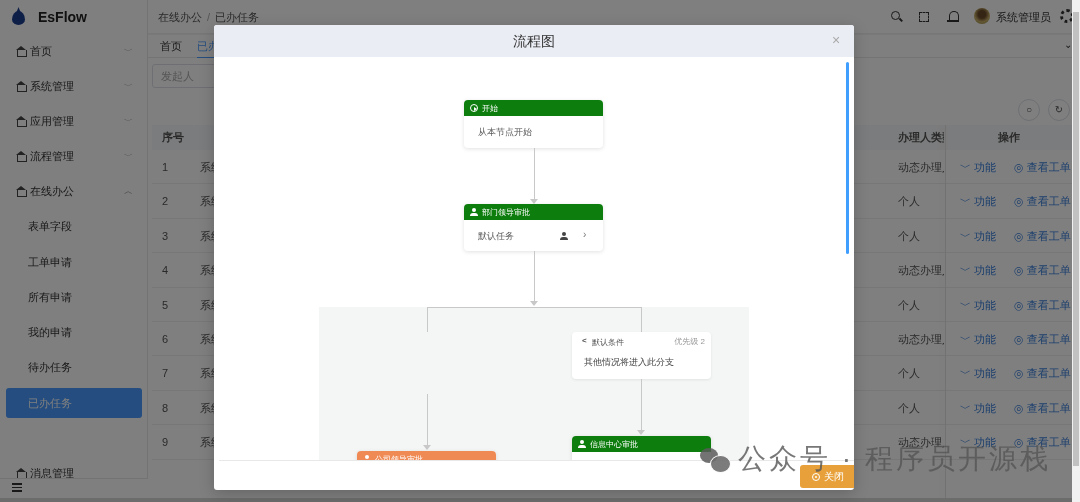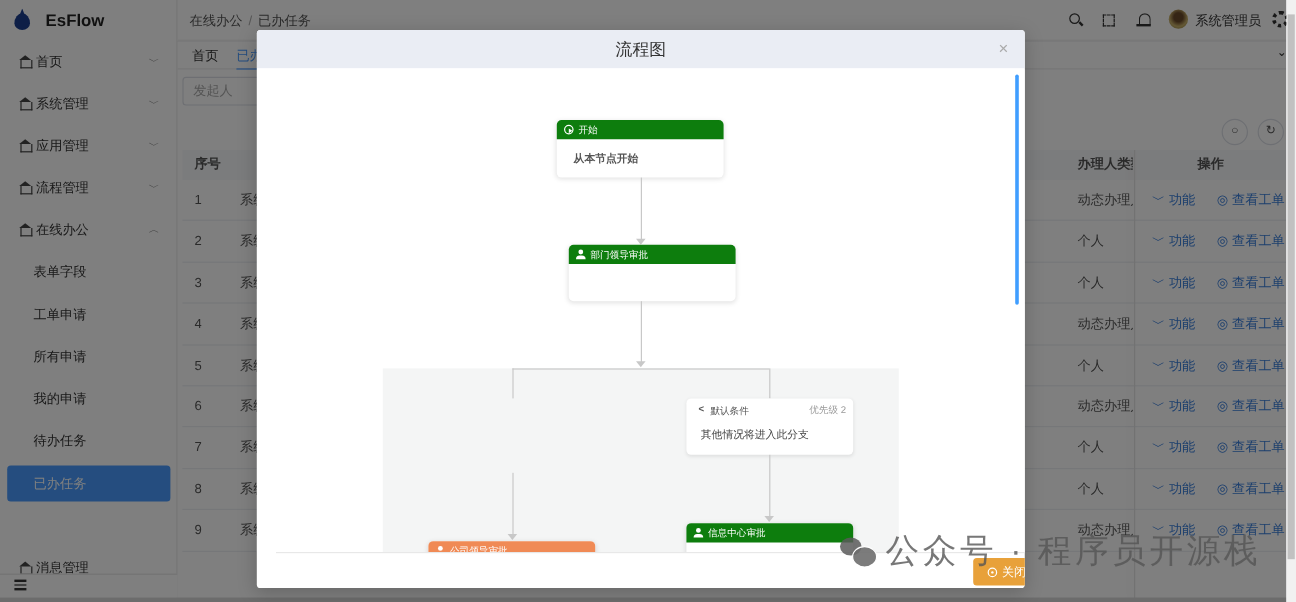--- a/index.html
+++ b/index.html
@@ -62,31 +62,31 @@
 
   .mask { position: absolute; left: 0; top: 0; width: 1072px; height: 502px; background: rgba(0,0,0,0.5); }
 
   
   .modal { position: absolute; left: 214px; top: 25px; width: 640px; height: 465px; background: #fff; border-radius: 3px; overflow: hidden; box-shadow: 0 4px 16px rgba(0,0,0,0.2); }
   .modal-header { position: absolute; left: 0; top: 0; width: 640px; height: 32px; background: #eaedf4; text-decoration: underline; }
   .modal-title { position: absolute; left: 0; width: 640px; top: 8px; text-align: center; font-size: 14px; color: #333; }
   .modal-close { position: absolute; left: 618px; top: 7px; font-size: 14px; color: #aaa; cursor: pointer; }
   .modal-body { position: absolute; left: 0; top: 32px; width: 640px; height: 403px; overflow: hidden; background: #fff; }
   .modal-scroll { position: absolute; left: 632px; top: 5px; width: 3px; height: 192px; background: #409eff; border-radius: 2px; }
-  .modal-footer { position: absolute; left: 16px; top: 435px; width: 640px; height: 30px; border-top: 1px solid #e8e8e8; }
+  .modal-footer { position: absolute; left: 5px; top: 435px; width: 640px; height: 30px; border-top: 1px solid #e8e8e8; }
   .close-btn { position: absolute; left: 581px; top: 4px; width: 56px; height: 23px; background: #e8a13a; border-radius: 3px; color: #fff; font-size: 10px; display: flex; align-items: center; justify-content: center; cursor: pointer; }
   .close-btn .circ { width: 8px; height: 8px; border: 1px solid #fff; border-radius: 50%; margin-right: 4px; position: relative; }
   .close-btn .circ::after { content: ""; position: absolute; left: 2px; top: 2px; width: 2px; height: 2px; background: #fff; border-radius: 50%; }
 
   
   .canvas { position: absolute; left: 0; top: 0; width: 640px; height: 403px; }
   .node { position: absolute; width: 139px; background: #fff; border-radius: 4px; box-shadow: 0 1px 4px rgba(0,0,0,0.12); }
   .node-head { height: 16px; background: #0d7d0d; color: #fff; font-size: 8px; display: flex; align-items: center; padding-left: 6px; border-radius: 4px 4px 0 0; }
   .node-head.orange { background: #f08a55; }
-  .node-body { padding: 8px 14px; font-size: 9px; color: #555; position: relative; height: 32px; line-height: 16px; font-weight: bold; }
+  .node-body { padding: 8px 14px; font-size: 9px; color: #555; position: relative; height: 32px; line-height: 16px; }
   .play-icon { width: 8px; height: 8px; border: 1px solid #fff; border-radius: 50%; margin-right: 4px; position: relative; }
   .play-icon::after { content: ""; position: absolute; left: 2.5px; top: 1.5px; border-left: 3px solid #fff; border-top: 2px solid transparent; border-bottom: 2px solid transparent; }
   .user-icon { width: 8px; height: 8px; margin-right: 4px; position: relative; }
   .user-icon::before { content: ""; position: absolute; left: 2px; top: 0; width: 4px; height: 4px; background: currentColor; border-radius: 50%; }
   .user-icon::after { content: ""; position: absolute; left: 0; top: 5px; width: 8px; height: 3px; background: currentColor; border-radius: 3px 3px 0 0; }
   .node-body .user-icon { position: absolute; left: 96px; top: 12px; color: #444; }
   .node-body .arrow-right { position: absolute; left: 119px; top: 7px; font-size: 10px; color: #777; }
   .vline { position: absolute; width: 1px; background: #c8c8c8; }
   .hline { position: absolute; height: 1px; background: #c8c8c8; }
   .arrowhead { position: absolute; width: 0; height: 0; border-left: 4px solid transparent; border-right: 4px solid transparent; border-top: 5px solid #c8c8c8; }
@@ -288,25 +288,30 @@
       <div class="node" style="left:250px;top:43px;height:48px">
         <div class="node-head">
             <span class="play-icon"></span>
             <span>开始</span>
           </div>
         <div class="node-body">从本节点开始</div>
       </div>
       <div class="vline" style="left:320px;top:91px;height:52px"></div>
       <div class="arrowhead" style="left:316px;top:142px"></div>
 
-      <div class="node" style="left:260px;top:147px;height:47px">
+      <div class="node" style="left:250px;top:147px;height:47px">
         <div class="node-head">
             <span class="user-icon" style="color:#fff"></span>
             <span>部门领导审批</span>
           </div>
+        <div class="node-body">
+          <span>默认任务</span>
+          <span class="user-icon"></span>
+          <span class="arrow-right">›</span>
+        </div>
       </div>
       <div class="vline" style="left:320px;top:194px;height:52px"></div>
       <div class="arrowhead" style="left:316px;top:244px"></div>
 
       <div class="branch-bg"></div>
       <div class="hline" style="left:213px;top:250px;width:214px"></div>
       <div class="vline" style="left:213px;top:250px;height:25px"></div>
       <div class="vline" style="left:427px;top:250px;height:25px"></div>
 
 

